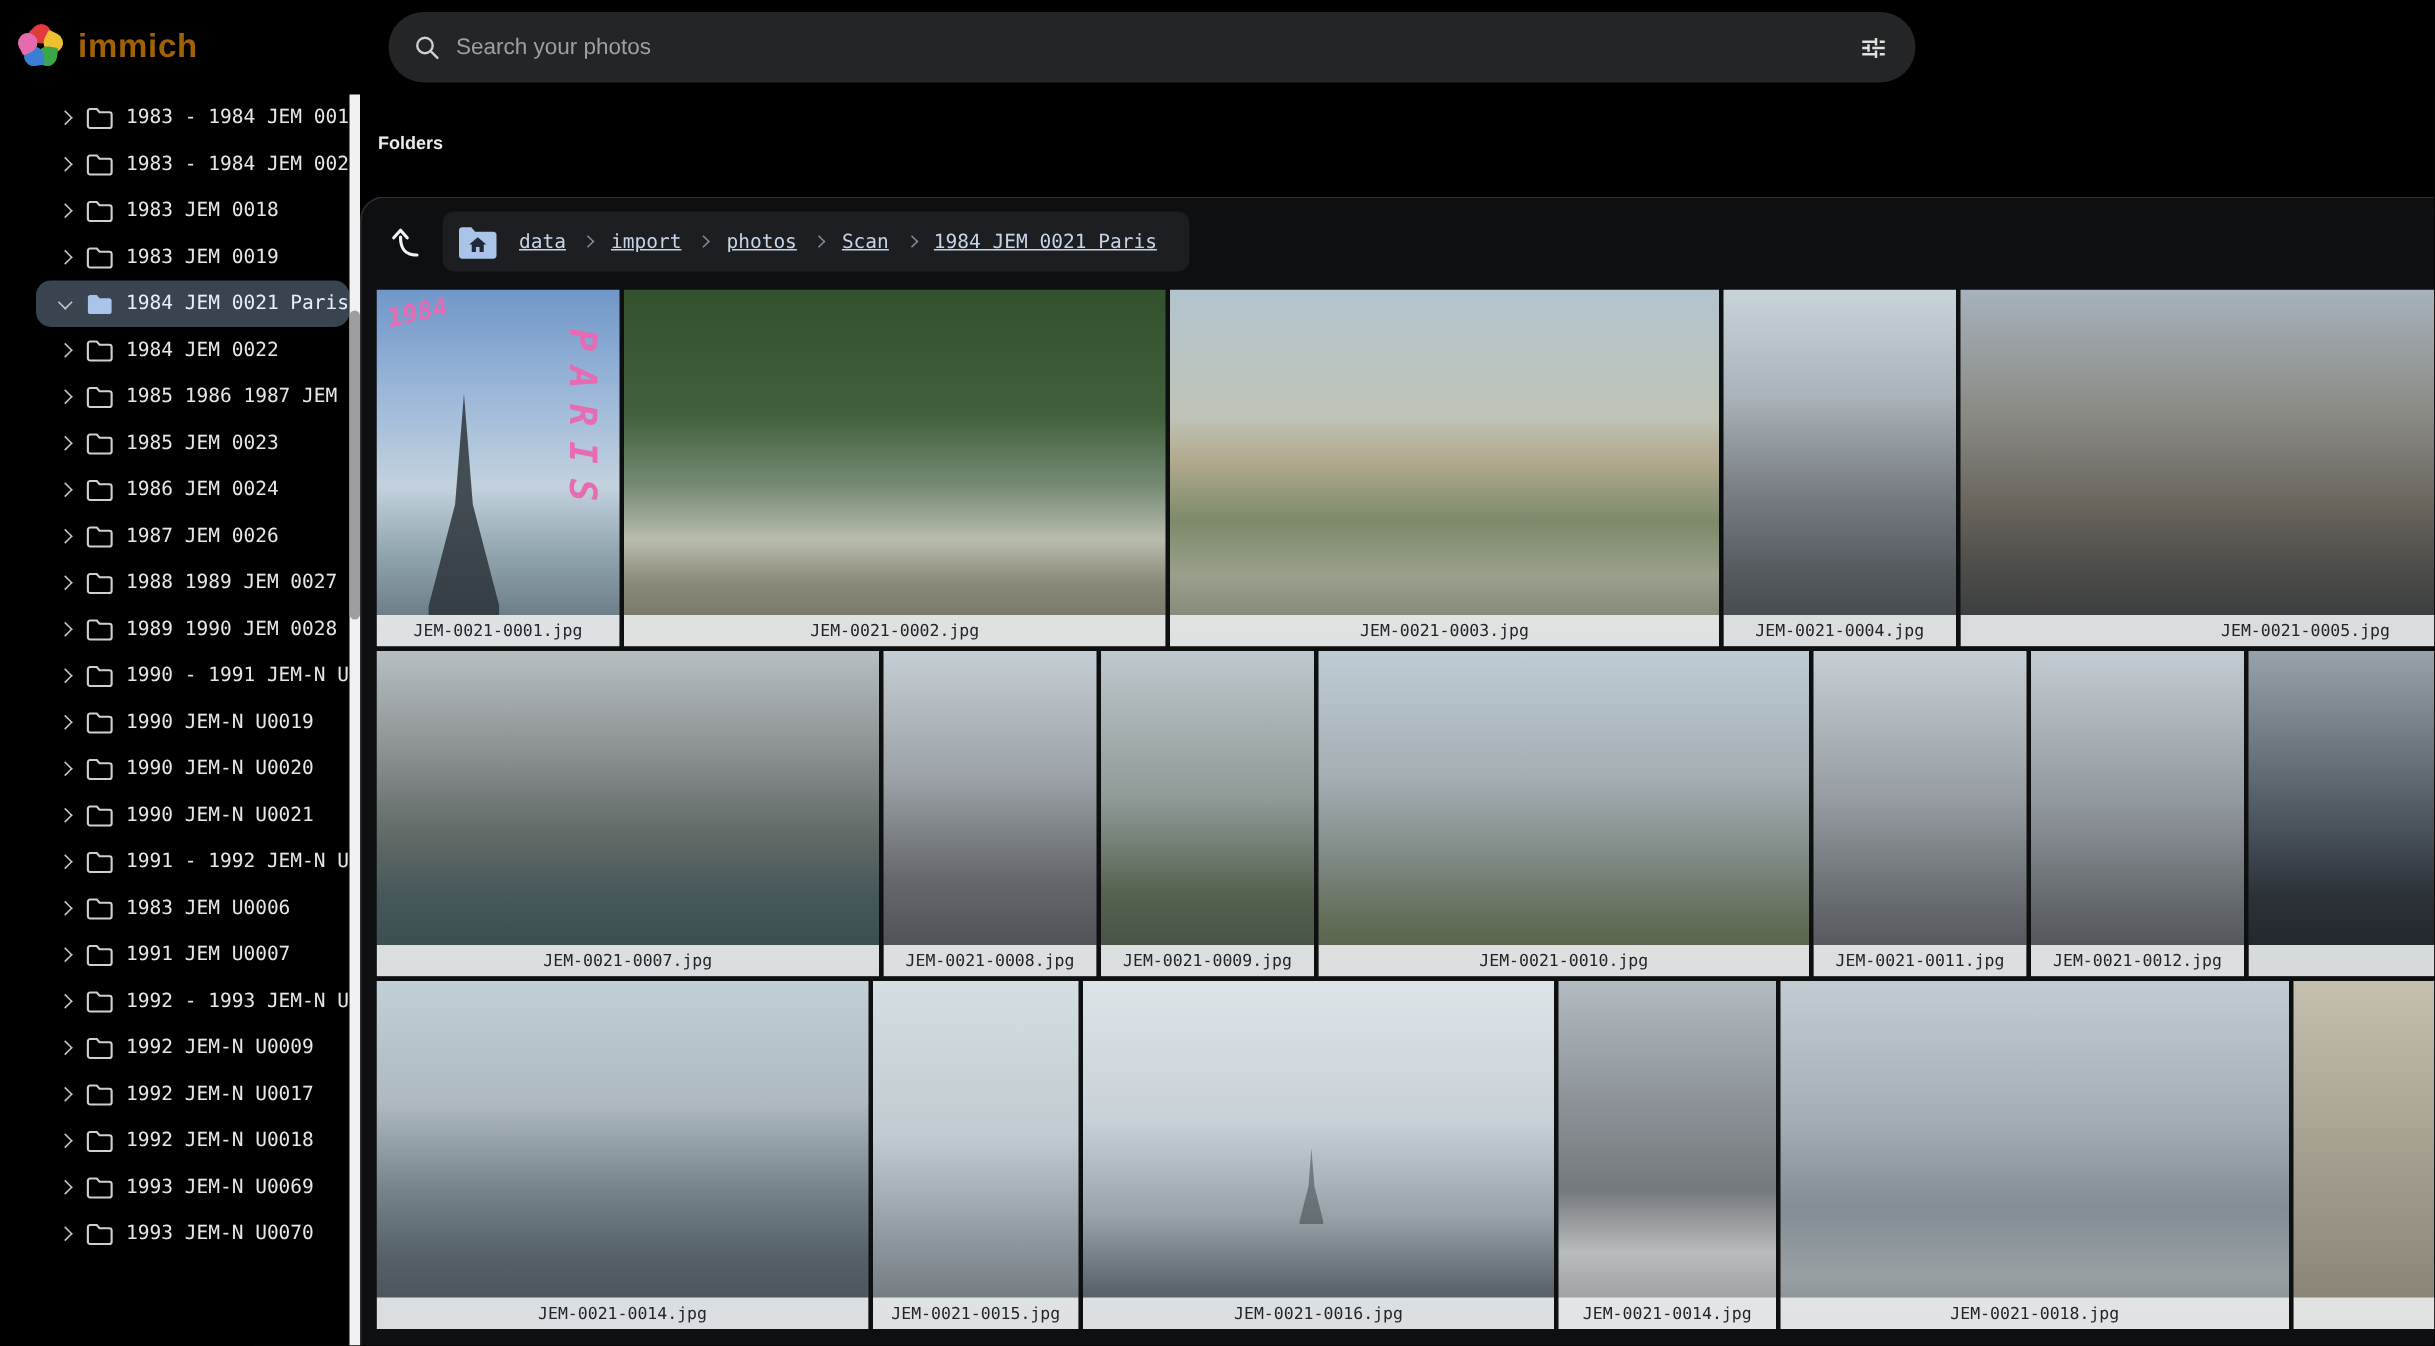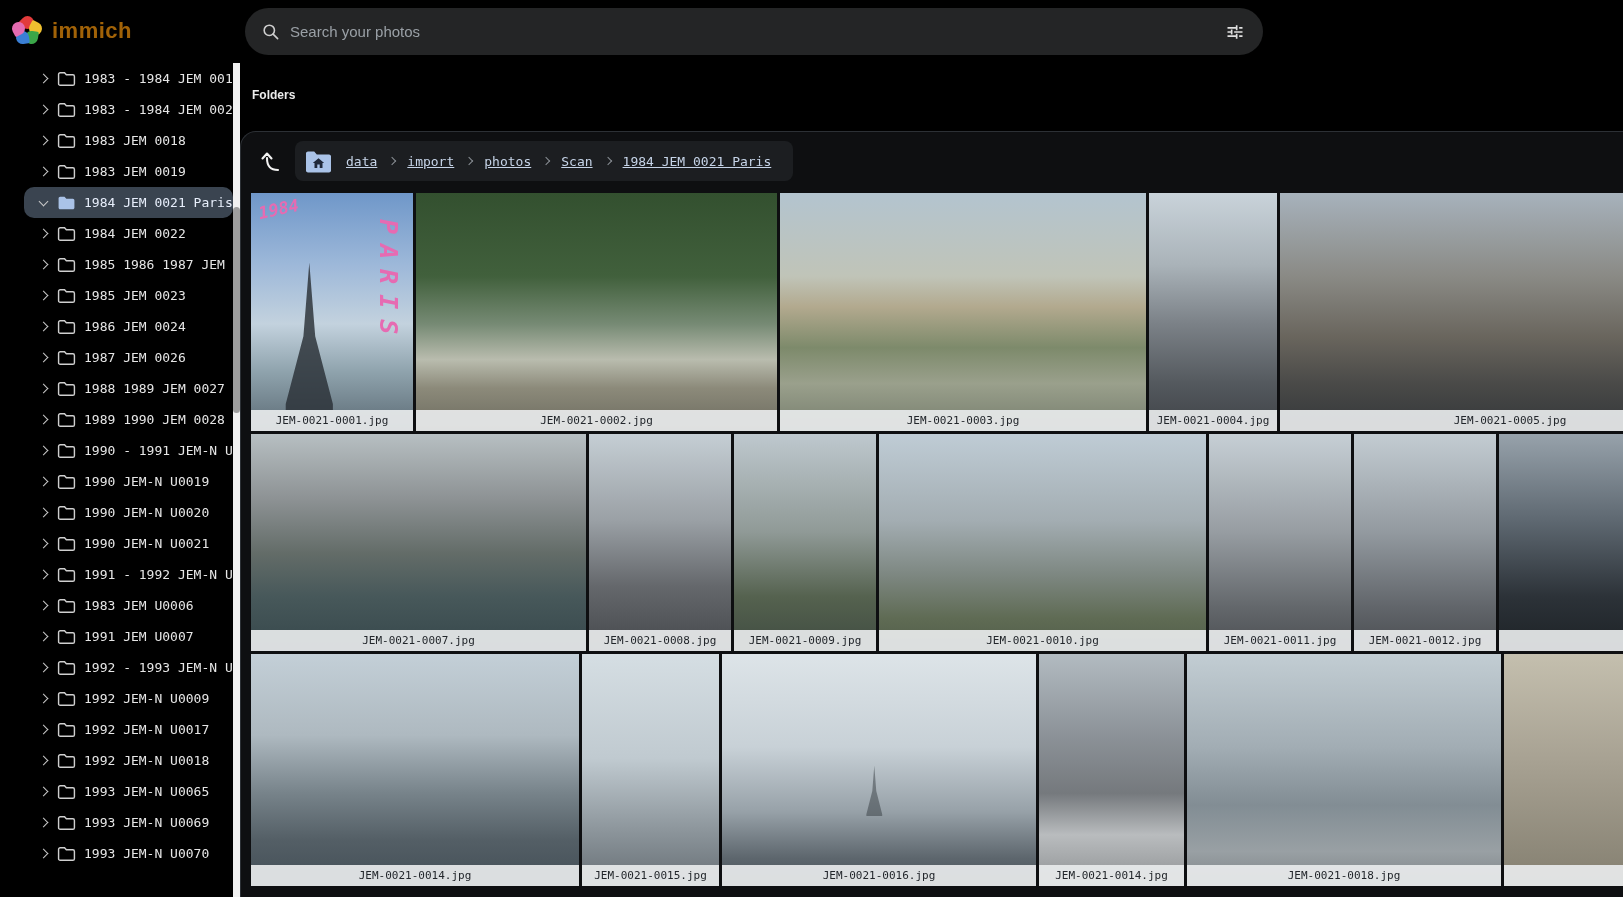--- a/index.html
+++ b/index.html
@@ -7,21 +7,21 @@
               font-family:"Liberation Sans", sans-serif; }
   body { position:relative; color:#e8e8e8; }
 
   
   .topbar { position:absolute; top:0; left:0; width:1623px; height:63px; background:#000; }
   .logo { position:absolute; left:12px; top:16px; display:flex; align-items:center; gap:10px; cursor:pointer; }
   .petals { position:relative; width:30px; height:30px; }
   .petal { position:absolute; width:13px; height:13px; border-radius:50% 50% 50% 12%; }
   .logo-text { font-size:22px; font-weight:bold; color:#a16207; letter-spacing:.5px; }
 
-  .search-pill { position:absolute; left:245px; top:8px; width:1018px; height:47px;
+  .search-pill { position:absolute; left:259px; top:8px; width:1018px; height:47px;
                  background:#242526; border-radius:24px; display:flex; align-items:center; }
   .search-pill svg { flex:0 0 auto; }
   .search-icon { margin-left:16px; }
   .search-input { flex:1; background:transparent; border:none; outline:none; color:#e3e3e3;
                   font-size:15px; margin-left:10px; }
   .search-input::placeholder { color:#9aa0a6; }
   .filter-btn { width:40px; height:40px; margin-right:8px; border:none; background:transparent;
                 display:flex; align-items:center; justify-content:center; cursor:pointer; border-radius:50%; }
 
   
@@ -312,29 +312,20 @@
       </span>
       <span class="side-label">1992 JEM-N U0018</span>
     </div>
     <div class="side-item">
       <span class="chev"></span>
       <span class="fold">
         <svg width="19" height="16" viewBox="0 0 24 20">
           <path d="M2 4c0-1.1.9-2 2-2h5.5l2.3 2.7H20c1.1 0 2 .9 2 2V16c0 1.1-.9 2-2 2H4c-1.1 0-2-.9-2-2z" fill="none" stroke="#cfcfcf" stroke-width="1.8"></path>
         </svg>
       </span>
-      <span class="side-label">1993 JEM-N U0065</span>
-    </div>
-    <div class="side-item">
-      <span class="chev"></span>
-      <span class="fold">
-        <svg width="19" height="16" viewBox="0 0 24 20">
-          <path d="M2 4c0-1.1.9-2 2-2h5.5l2.3 2.7H20c1.1 0 2 .9 2 2V16c0 1.1-.9 2-2 2H4c-1.1 0-2-.9-2-2z" fill="none" stroke="#cfcfcf" stroke-width="1.8"></path>
-        </svg>
-      </span>
       <span class="side-label">1993 JEM-N U0069</span>
     </div>
     <div class="side-item">
       <span class="chev"></span>
       <span class="fold">
         <svg width="19" height="16" viewBox="0 0 24 20">
           <path d="M2 4c0-1.1.9-2 2-2h5.5l2.3 2.7H20c1.1 0 2 .9 2 2V16c0 1.1-.9 2-2 2H4c-1.1 0-2-.9-2-2z" fill="none" stroke="#cfcfcf" stroke-width="1.8"></path>
         </svg>
       </span>
       <span class="side-label">1993 JEM-N U0070</span>
@@ -385,21 +376,21 @@
         <div class="tile" style="width: 361px; background: linear-gradient(rgb(51, 80, 47) 0%, rgb(65, 96, 60) 35%, rgb(118, 138, 116) 55%, rgb(185, 188, 174) 70%, rgb(140, 138, 122) 82%, rgb(107, 106, 94) 100%);">
           <div class="cap">
             <span class="cap-text">JEM-0021-0002.jpg</span>
           </div>
         </div>
         <div class="tile" style="width: 366px; background: linear-gradient(rgb(179, 196, 207) 0%, rgb(192, 196, 184) 35%, rgb(178, 169, 142) 48%, rgb(125, 138, 107) 65%, rgb(154, 160, 140) 80%, rgb(118, 125, 109) 100%);">
           <div class="cap">
             <span class="cap-text">JEM-0021-0003.jpg</span>
           </div>
         </div>
-        <div class="tile" style="width: 128px; background: linear-gradient(rgb(201, 211, 218) 0%, rgb(170, 179, 185) 30%, rgb(123, 129, 135) 55%, rgb(84, 89, 94) 80%, rgb(62, 66, 70) 100%); text-decoration: underline;">
+        <div class="tile" style="width: 155px; background: linear-gradient(rgb(201, 211, 218) 0%, rgb(170, 179, 185) 30%, rgb(123, 129, 135) 55%, rgb(84, 89, 94) 80%, rgb(62, 66, 70) 100%); text-decoration: underline;">
           <div class="cap">
             <span class="cap-text">JEM-0021-0004.jpg</span>
           </div>
         </div>
         <div class="tile" style="width: 460px; background: linear-gradient(rgb(167, 178, 188) 0%, rgb(138, 138, 133) 35%, rgb(106, 102, 94) 60%, rgb(74, 74, 72) 80%, rgb(51, 54, 57) 100%);">
           <div class="cap">
             <span class="cap-text">JEM-0021-0005.jpg</span>
           </div>
         </div>
       </div>
@@ -455,21 +446,21 @@
           <div class="eiffel small"></div>
           <div class="cap">
             <span class="cap-text">JEM-0021-0016.jpg</span>
           </div>
         </div>
         <div class="tile" style="width: 145px; background: linear-gradient(rgb(178, 187, 193) 0%, rgb(140, 146, 152) 35%, rgb(117, 121, 125) 60%, rgb(185, 188, 190) 78%, rgb(142, 145, 147) 100%);">
           <div class="cap">
             <span class="cap-text">JEM-0021-0014.jpg</span>
           </div>
         </div>
-        <div class="tile" style="width: 314px; background: linear-gradient(rgb(194, 205, 211) 0%, rgb(162, 173, 180) 40%, rgb(130, 141, 148) 65%, rgb(153, 160, 164) 85%, rgb(126, 132, 135) 100%);">
+        <div class="tile" style="width: 339px; background: linear-gradient(rgb(194, 205, 211) 0%, rgb(162, 173, 180) 40%, rgb(130, 141, 148) 65%, rgb(153, 160, 164) 85%, rgb(126, 132, 135) 100%);">
           <div class="cap">
             <span class="cap-text">JEM-0021-0018.jpg</span>
           </div>
         </div>
         <div class="tile" style="width: 330px; background: linear-gradient(rgb(196, 191, 174) 0%, rgb(168, 162, 147) 45%, rgb(132, 127, 112) 100%);">
           <div class="cap">
             <span class="cap-text"></span>
           </div>
         </div>
       </div>

